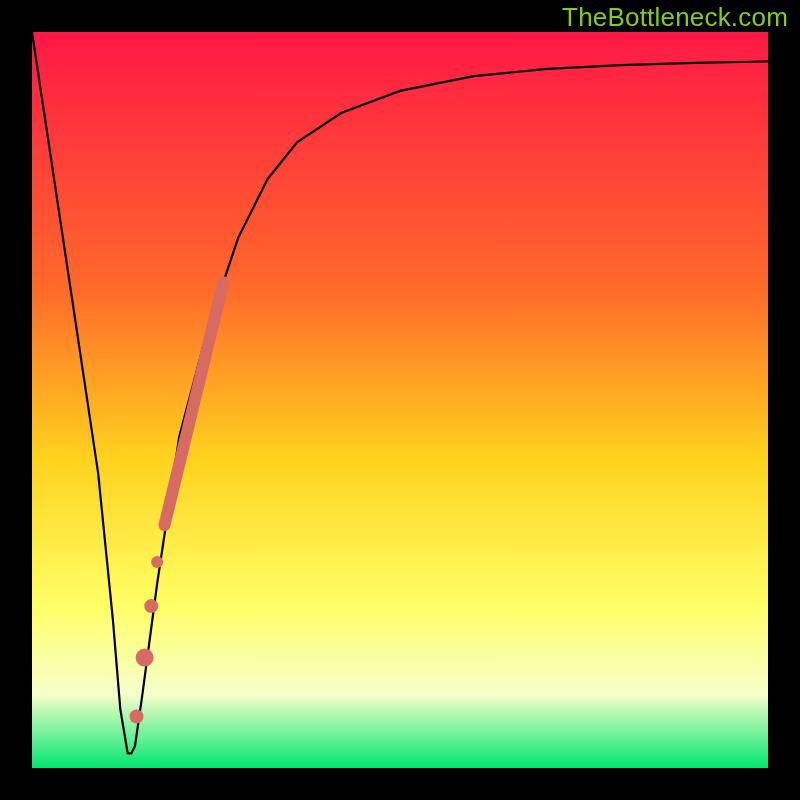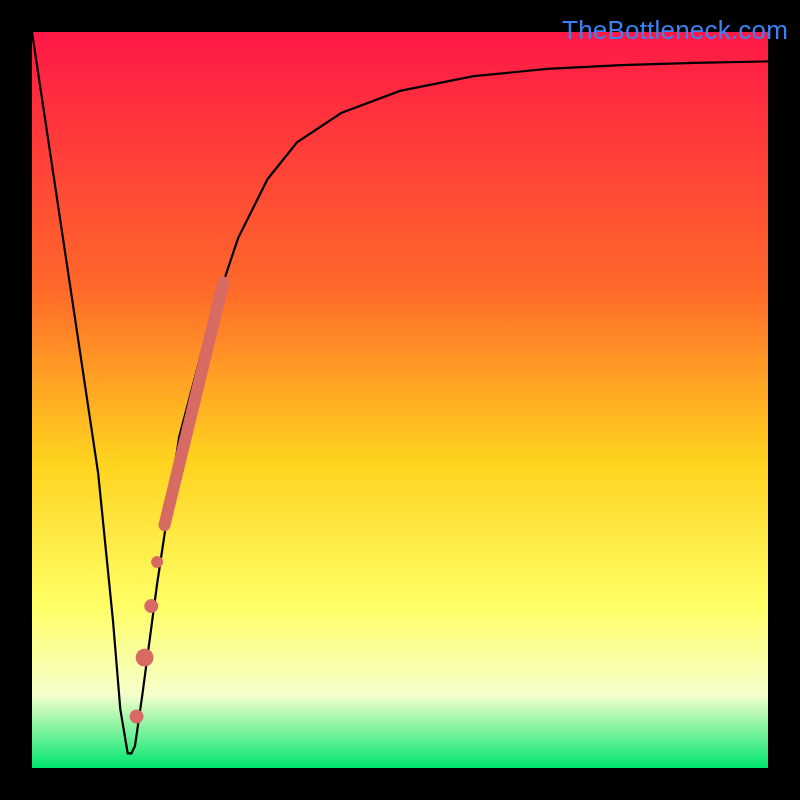--- a/index.html
+++ b/index.html
@@ -19,23 +19,23 @@
   .plot-area {
     position: absolute;
     left: 32px;
     top: 32px;
     width: 736px;
     height: 736px;
     overflow: hidden;
   }
   .watermark {
     position: absolute;
-    top: 15px;
+    top: 2px;
     right: 12px;
-    color: #3b82f6;
+    color: #84cc16;
     font-size: 26px;
     font-weight: 500;
     letter-spacing: 0.2px;
     z-index: 20;
   }
   svg {
     display: block;
   }
 </style>
 </head>

